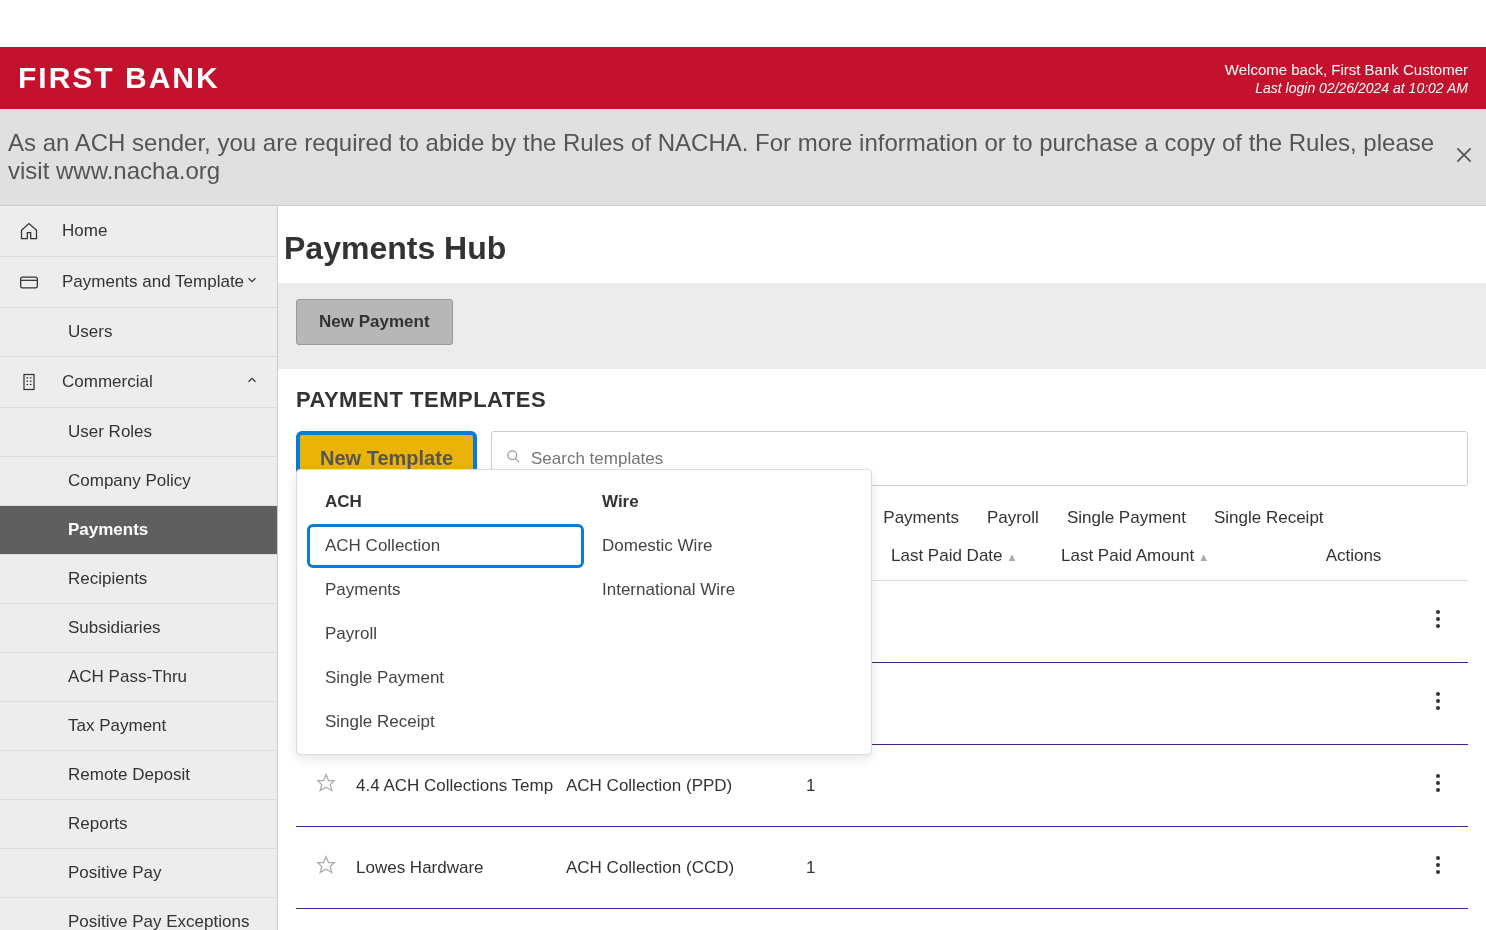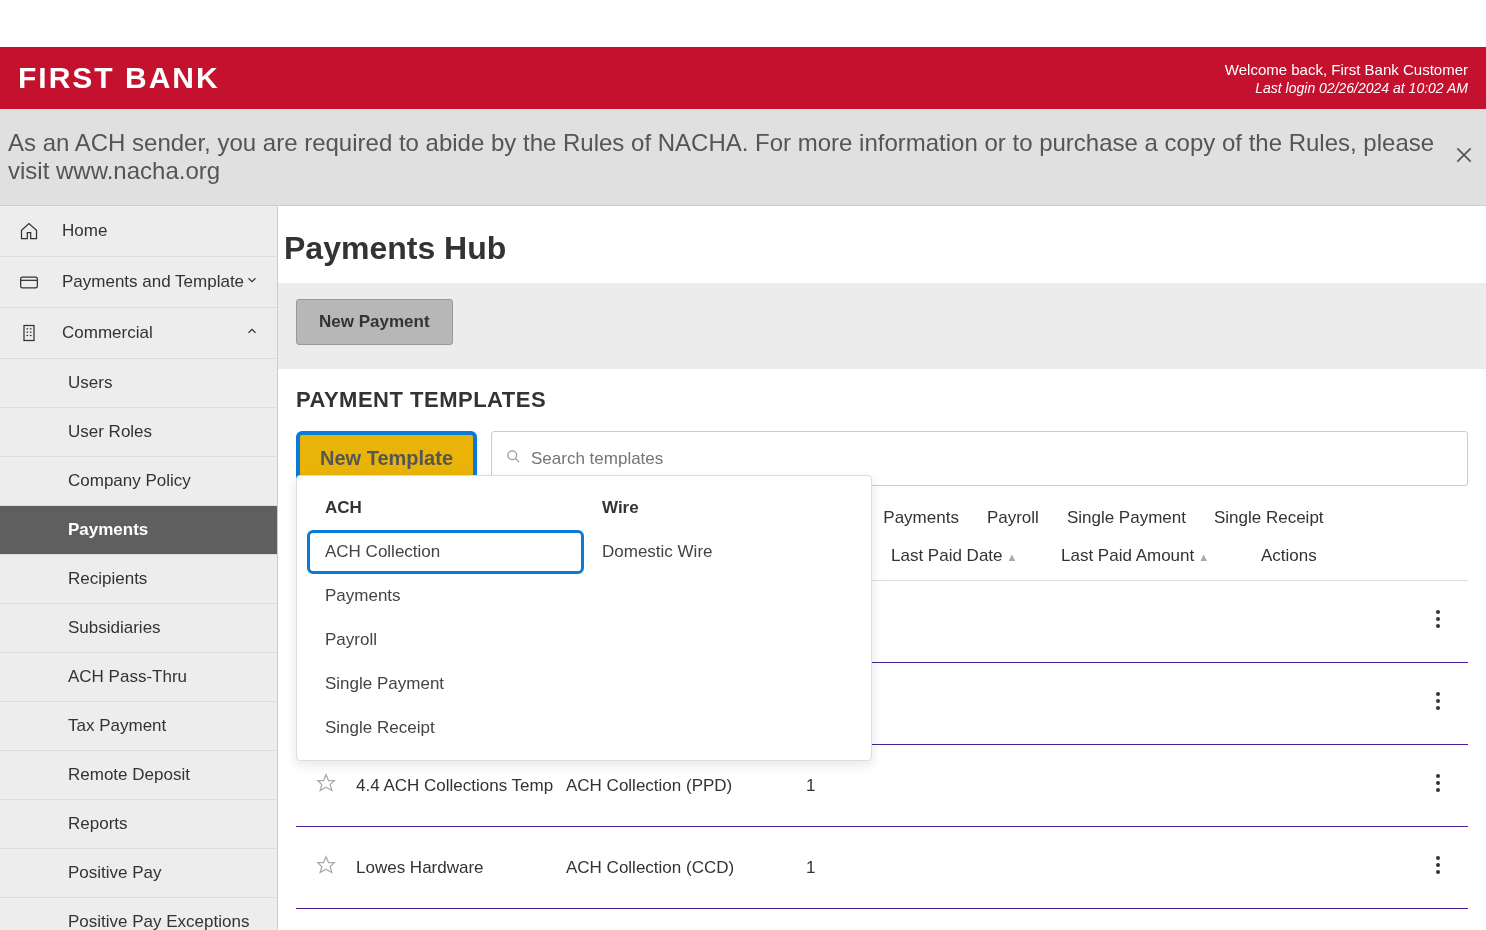--- a/index.html
+++ b/index.html
@@ -37,37 +37,37 @@
     .templates-section .section-head { margin-bottom: 18px; }
     
     .template-controls { display: flex; gap: 14px; margin-bottom: 6px; }
     .btn-new-template { background: #eab308; border: 4px solid #0a7bd6; padding: 12px 20px; font-size: 20px; font-weight: 600; color: #555; cursor: pointer; border-radius: 6px; position: relative; }
     .btn-new-template::after { content: ''; position: absolute; bottom: -12px; left: 10px; width: 0; height: 0; border-left: 8px solid transparent; border-right: 8px solid transparent; border-bottom: 8px solid #fff; }
     
     .search-box { flex: 1; display: flex; align-items: center; border: 1px solid #ccc; border-radius: 3px; padding: 0 14px; }
     .search-box .search-icon svg { width: 15px; height: 15px; stroke: #999; fill: none; stroke-width: 2; }
     .search-box input { flex: 1; border: none; outline: none; font-size: 17px; padding: 12px 10px; color: #666; background: transparent; }
     
-    .dropdown-panel { position: absolute; top: 106px; left: 18px; width: 576px; background: #fff; border: 1px solid #ddd; box-shadow: 0 4px 12px rgba(0,0,0,0.1); border-radius: 4px; padding: 18px 10px 10px; display: flex; z-index: 10; }
+    .dropdown-panel { position: absolute; top: 100px; left: 18px; width: 576px; background: #fff; border: 1px solid #ddd; box-shadow: 0 4px 12px rgba(0,0,0,0.1); border-radius: 4px; padding: 18px 10px 10px; display: flex; z-index: 10; }
     .dd-col { flex: 1; }
     .dd-header { font-weight: 700; font-size: 17px; color: #333; padding: 4px 18px 12px; }
     .dd-item { padding: 12px 18px; font-size: 17px; color: #444; cursor: pointer; border-radius: 6px; }
     .dd-item.selected { border: 3px solid #0a7bd6; padding: 9px 15px; }
     
     .filter-tabs { display: flex; gap: 28px; padding: 16px 0 8px; font-size: 17px; color: #333; flex-wrap: wrap; }
     .filter-tabs span { cursor: pointer; white-space: nowrap; }
     
     .table-head-row { display: flex; padding: 10px 0 14px; font-size: 17px; color: #333; border-bottom: 1px solid #ddd; }
     .col-star { width: 60px; }
     .col-name { width: 210px; }
     .col-type { width: 240px; }
     .col-recip { width: 85px; text-align: left; }
     .col-date { width: 170px; }
     .col-amount { width: 200px; }
-    .col-actions { flex: 1; text-align: left; padding-right: 22px; }
+    .col-actions { flex: 1; text-align: center; padding-right: 22px; }
     .sort-arrow { font-size: 11px; color: #aaa; margin-left: 4px; }
     
     .table-row { display: flex; align-items: center; padding: 28px 0; font-size: 17px; color: #333; border-bottom: 1px solid #4c1d95; }
     .star-icon svg { width: 20px; height: 20px; stroke: #aaa; fill: none; stroke-width: 1.5; }
     .star-cell { width: 60px; display: flex; justify-content: center; }
     .actions-cell { flex: 1; text-align: right; padding-right: 28px; }
     .kebab svg { width: 4px; height: 18px; fill: #333; }
     
     .hidden-filters { visibility: hidden; }
   </style>
@@ -107,41 +107,41 @@
           <svg viewBox="0 0 24 24">
             <rect x="2" y="6" width="20" height="13" rx="2"></rect>
             <line x1="2" y1="10" x2="22" y2="10"></line>
           </svg>
         </span>
       <span>Payments and Template</span>
       <span class="chevron"><svg viewBox="0 0 24 24">
             <polyline points="6 9 12 15 18 9"></polyline>
           </svg></span>
     </div>
+    <div class="nav-item nav-sub">
+        <span>Users</span>
+      </div>
     <div class="nav-item top">
       <span class="nav-icon">
           <svg viewBox="0 0 24 24">
             <rect x="6" y="3" width="12" height="18"></rect>
             <line x1="9" y1="7" x2="11" y2="7"></line>
             <line x1="13" y1="7" x2="15" y2="7"></line>
             <line x1="9" y1="11" x2="11" y2="11"></line>
             <line x1="13" y1="11" x2="15" y2="11"></line>
             <line x1="9" y1="15" x2="11" y2="15"></line>
             <line x1="13" y1="15" x2="15" y2="15"></line>
           </svg>
         </span>
       <span>Commercial</span>
       <span class="chevron"><svg viewBox="0 0 24 24">
             <polyline points="6 15 12 9 18 15"></polyline>
           </svg></span>
     </div>
     <div class="nav-item nav-sub">
-        <span>Users</span>
-      </div>
-    <div class="nav-item nav-sub">
         <span>User Roles</span>
       </div>
     <div class="nav-item nav-sub">
         <span>Company Policy</span>
       </div>
     <div class="nav-item nav-sub active">
         <span>Payments</span>
       </div>
     <div class="nav-item nav-sub">
         <span>Recipients</span>
@@ -195,20 +195,21 @@
           <div class="dd-header">ACH</div>
           <div class="dd-item selected">ACH Collection</div>
           <div class="dd-item">Payments</div>
           <div class="dd-item">Payroll</div>
           <div class="dd-item">Single Payment</div>
           <div class="dd-item">Single Receipt</div>
         </div>
         <div class="dd-col">
           <div class="dd-header">Wire</div>
           <div class="dd-item">Domestic Wire</div>
+          <div class="dd-item">International Wire</div>
         </div>
       </div>
 
       <div class="filter-tabs">
         <span class="hidden-filters">All ACH Batch ACH Collection Domestic Wire International Wire Payments</span>
         <span>Payments</span>
         <span>Payroll</span>
         <span>Single Payment</span>
         <span>Single Receipt</span>
       </div>

